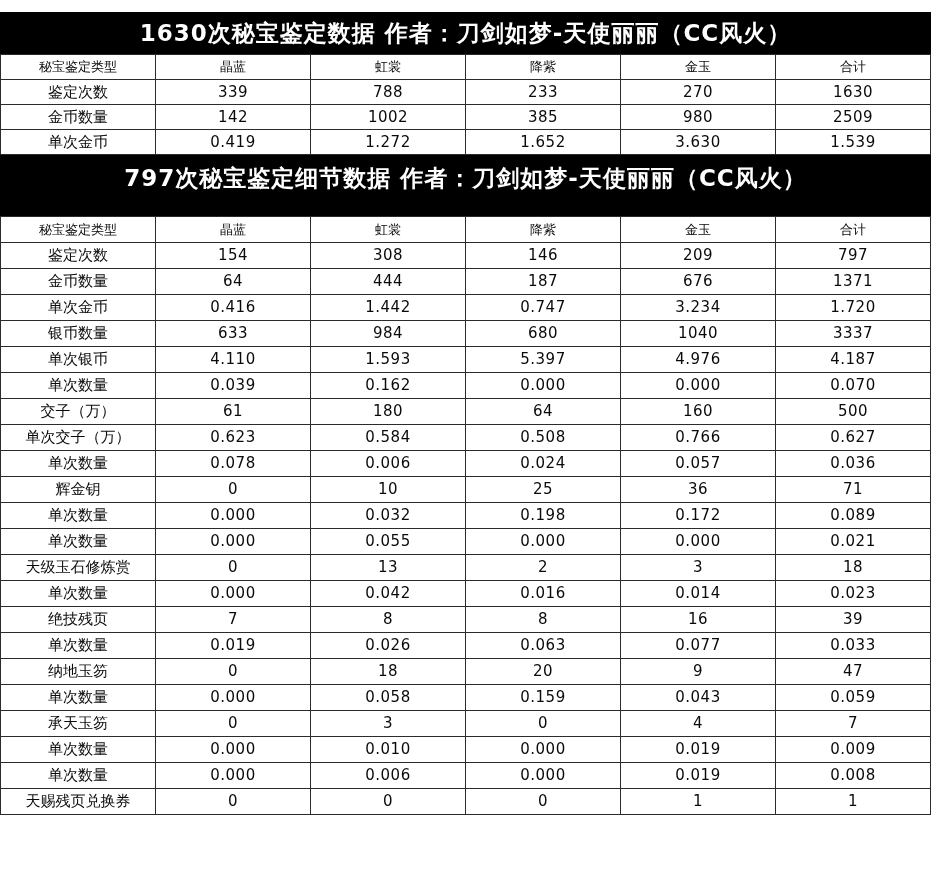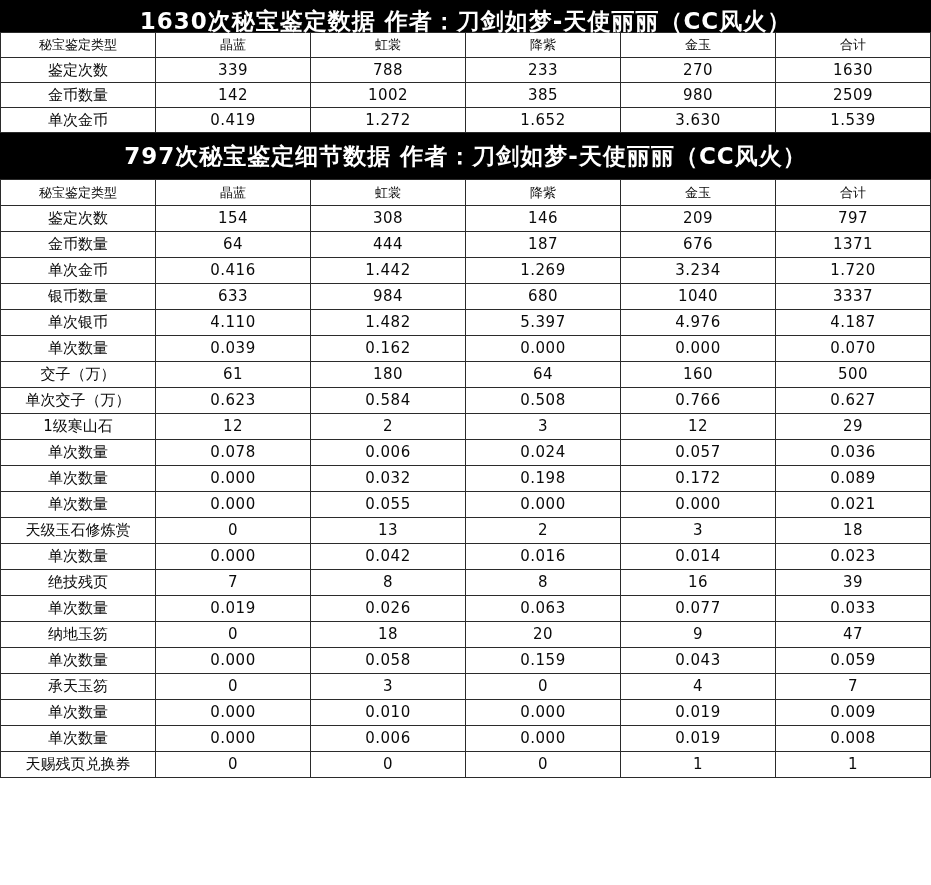--- a/index.html
+++ b/index.html
@@ -18,26 +18,27 @@
     overflow: hidden;
   }
   .banner {
     background: #000000;
     color: #ffffff;
     text-align: center;
     font-weight: bold;
     letter-spacing: 1px;
   }
   .banner-1 {
-    height: 32px;
+    height: 42px;
     line-height: 42px;
     font-size: 23px;
+    margin-top: 12px;
   }
   .banner-2 {
-    height: 46px;
+    height: 61px;
     line-height: 46px;
     font-size: 23px;
   }
   table {
     width: 931px;
     border-collapse: collapse;
     table-layout: fixed;
   }
   table td {
     border: 1px solid #2b2b2b;
@@ -151,36 +152,36 @@
           <td class="num">64</td>
           <td class="num">444</td>
           <td class="num">187</td>
           <td class="num">676</td>
           <td class="num">1371</td>
         </tr>
         <tr>
           <td class="label">单次金币</td>
           <td class="num">0.416</td>
           <td class="num">1.442</td>
-          <td class="num">1.269</td>
+          <td class="num">0.747</td>
           <td class="num">3.234</td>
           <td class="num">1.720</td>
         </tr>
         <tr>
           <td class="label">银币数量</td>
           <td class="num">633</td>
           <td class="num">984</td>
           <td class="num">680</td>
           <td class="num">1040</td>
           <td class="num">3337</td>
         </tr>
         <tr>
           <td class="label">单次银币</td>
           <td class="num">4.110</td>
-          <td class="num">1.482</td>
+          <td class="num">1.593</td>
           <td class="num">5.397</td>
           <td class="num">4.976</td>
           <td class="num">4.187</td>
         </tr>
         <tr>
           <td class="label">单次数量</td>
           <td class="num">0.039</td>
           <td class="num">0.162</td>
           <td class="num">0.000</td>
           <td class="num">0.000</td>
@@ -196,34 +197,34 @@
         </tr>
         <tr>
           <td class="label">单次交子（万）</td>
           <td class="num">0.623</td>
           <td class="num">0.584</td>
           <td class="num">0.508</td>
           <td class="num">0.766</td>
           <td class="num">0.627</td>
         </tr>
         <tr>
-          <td class="label">1级寒山石</td>
-          <td class="num">12</td>
-          <td class="num">2</td>
-          <td class="num">3</td>
-          <td class="num">12</td>
-          <td class="num">29</td>
-        </tr>
-        <tr>
           <td class="label">单次数量</td>
           <td class="num">0.078</td>
           <td class="num">0.006</td>
           <td class="num">0.024</td>
           <td class="num">0.057</td>
           <td class="num">0.036</td>
+        </tr>
+        <tr>
+          <td class="label">辉金钥</td>
+          <td class="num">0</td>
+          <td class="num">10</td>
+          <td class="num">25</td>
+          <td class="num">36</td>
+          <td class="num">71</td>
         </tr>
         <tr>
           <td class="label">单次数量</td>
           <td class="num">0.000</td>
           <td class="num">0.032</td>
           <td class="num">0.198</td>
           <td class="num">0.172</td>
           <td class="num">0.089</td>
         </tr>
         <tr>

